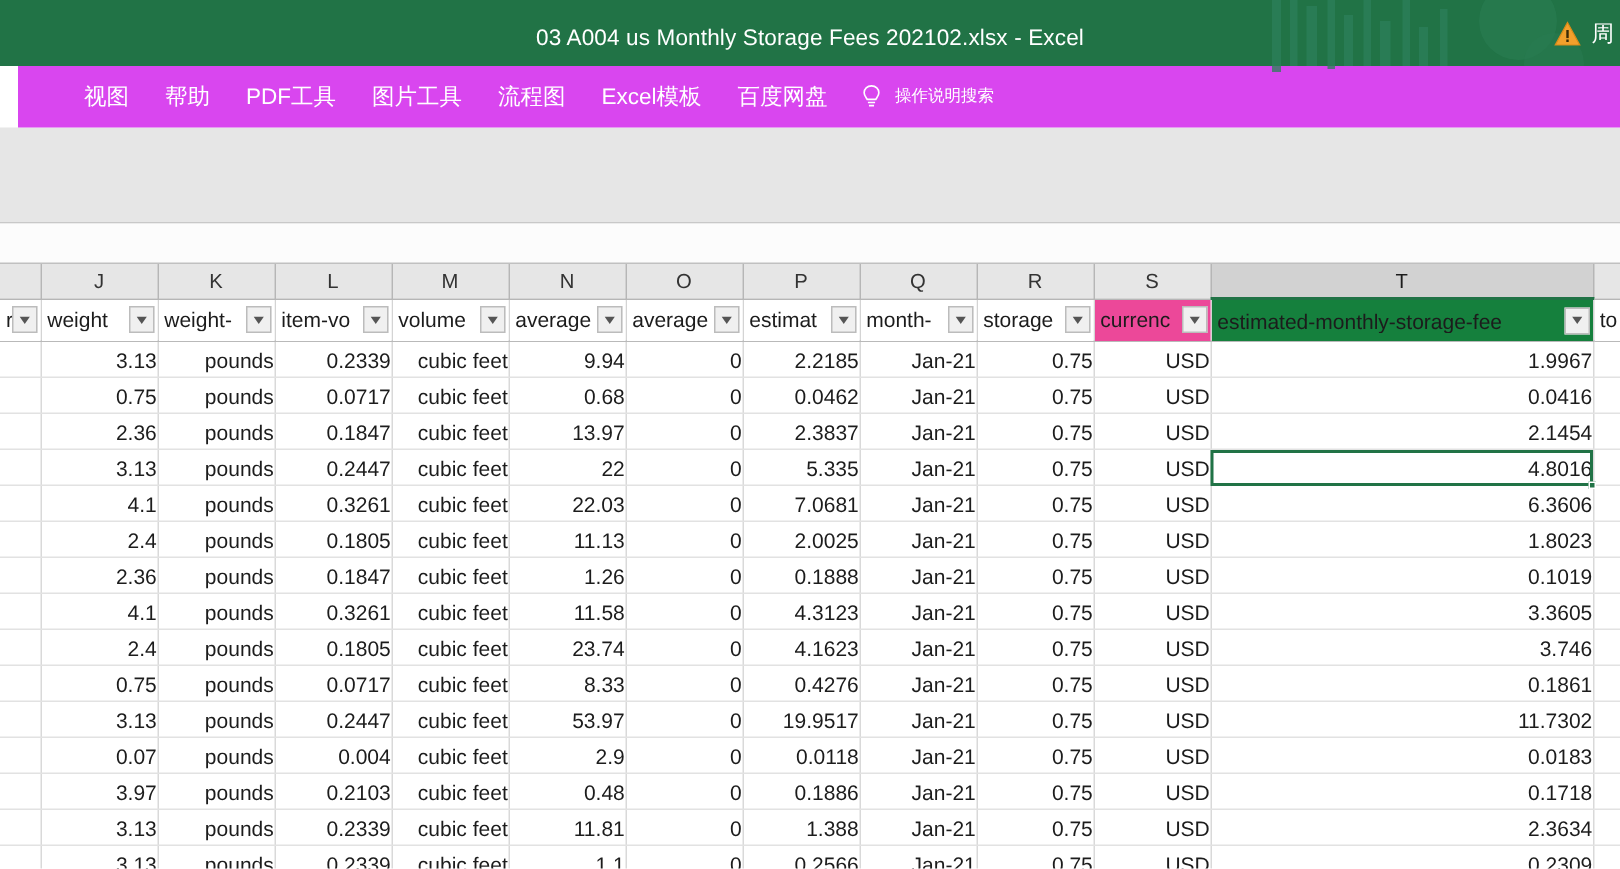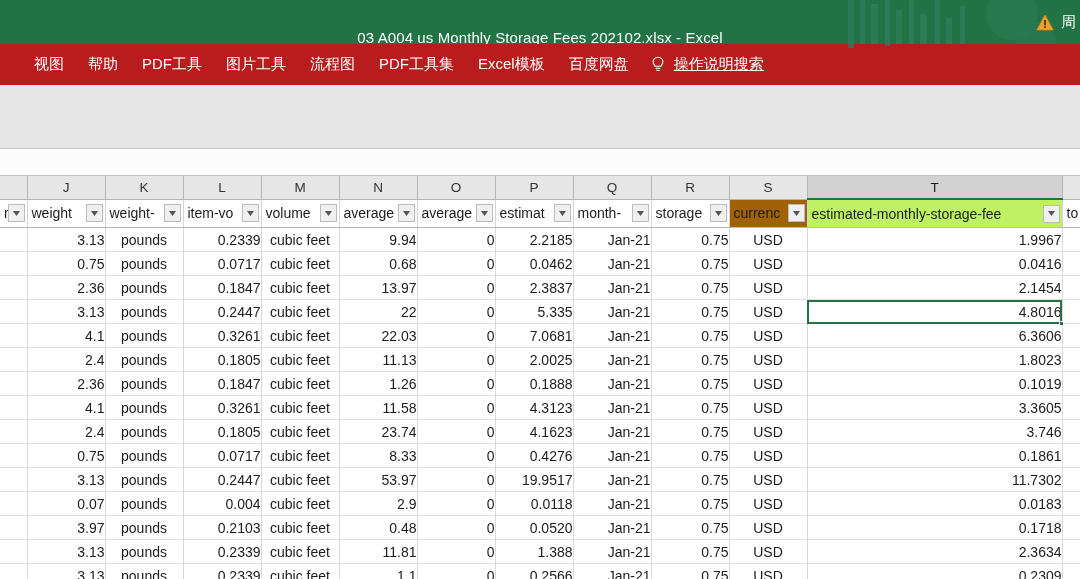--- a/index.html
+++ b/index.html
@@ -17,59 +17,60 @@
     height: 44px;
     background: #217346;
     color: #ffffff;
     overflow: hidden;
   }
   .titlebar .deco {
     position: absolute; top: 0; right: 0; width: 240px; height: 44px;
     overflow: hidden; opacity: 0.9;
   }
   .titlebar .title {
-    position: absolute; left: 0; right: 0; top: 16px;
+    position: absolute; left: 0; right: 0; top: 4px;
     height: 44px; line-height: 44px;
     text-align: center;
     font-size: 15px;
     letter-spacing: .1px;
     white-space: nowrap;
   }
   .titlebar .warn-wrap {
     position: absolute; right: 4px; top: 0; height: 44px;
     display: flex; align-items: center; gap: 7px;
     font-size: 15px;
   }
   .warn-icon { display:block; width: 18px; height: 17px; }
 
   
   .tabsbar {
     position: relative;
     height: 41px;
-    background: #b91c1c;
+    background: #d946ef;
     color: #ffffff;
     display: flex;
     align-items: center;
-    padding-left: 22px;
+    padding-left: 32px;
     overflow: hidden;
+    margin-left: 12px;
   }
   .tabsbar .deco2 {
     position: absolute; top: -44px; right: 0; width: 240px; height: 85px;
     overflow: hidden; opacity: 0.9; pointer-events: none;
   }
   .tab {
     font-size: 15px;
     color: #ffffff;
     padding: 4px 12px;
     white-space: nowrap;
     cursor: default;
   }
   .tellme {
-    display: flex; align-items: center; gap: 9px;
-    margin-left: 10px; font-size: 15px; white-space: nowrap; text-decoration: underline;
+    display: flex; align-items: flex-start; gap: 9px;
+    margin-left: 10px; font-size: 11px; white-space: nowrap;
   }
   .bulb { display:block; width: 14px; height: 18px; }
 
   
   .ribbon {
     height: 63px;
     background: #e6e6e6;
     border-bottom: 1px solid #c8c8c8;
   }
   
@@ -112,22 +113,22 @@
   tr.fieldhead td {
     height: 27px;
     border-right: 1px solid #d4d4d4;
     border-bottom: 1px solid #b9b9b9;
     background: #ffffff;
     vertical-align: middle;
     position: relative;
     overflow: hidden;
     white-space: nowrap;
   }
-  tr.fieldhead td.hl { background: #a16207; }
-  tr.fieldhead td.tcol { background: #bef264; margin-top: 18px; }
+  tr.fieldhead td.hl { background: #ec4899; }
+  tr.fieldhead td.tcol { background: #15803d; margin-top: 18px; }
   .fh-inner { display: flex; align-items: center; height: 27px; }
   .fh-text {
     flex: 1 1 auto;
     padding-left: 4px;
     overflow: hidden;
     white-space: nowrap;
     font-size: 14px;
     color: #1c1c1c;
   }
   .filter-btn {
@@ -146,21 +147,21 @@
     height: 23px;
     border-right: 1px solid #d9d9d9;
     border-bottom: 1px solid #e2e2e2;
     background: #ffffff;
     vertical-align: middle;
     overflow: hidden;
     white-space: nowrap;
     font-size: 14px;
   }
   td.num { text-align: right; padding-right: 4px; }
-  td.txt { text-align: center; padding-left: 4px; }
+  td.txt { text-align: right; padding-left: 4px; }
   td.hl  { background: #dbe8f4; }
   td.tcol{ background: #fdeece; }
   td.rowhead { background: #ffffff; border-right: 1px solid #d9d9d9; }
 
   
   .selbox {
     position: absolute;
     border: 2px solid #217346;
     box-sizing: border-box;
     pointer-events: none;
@@ -222,21 +223,20 @@
           <rect x="31" y="0" width="7" height="40"></rect>
           <rect x="45" y="0" width="5" height="46"></rect>
         </g>
       </svg>
     </div>
     <div class="tab">视图</div>
     <div class="tab">帮助</div>
     <div class="tab">PDF工具</div>
     <div class="tab">图片工具</div>
     <div class="tab">流程图</div>
-    <div class="tab">PDF工具集</div>
     <div class="tab">Excel模板</div>
     <div class="tab">百度网盘</div>
     <div class="tellme">
       <span>
         <svg class="bulb" viewBox="0 0 14 18">
           <path d="M7 1.2 C4.1 1.2 2.1 3.3 2.1 5.8 C2.1 7.7 3.3 8.9 4.1 10.2 L9.9 10.2 C10.7 8.9 11.9 7.7 11.9 5.8 C11.9 3.3 9.9 1.2 7 1.2 Z" fill="none" stroke="#ffffff" stroke-width="1.1"></path>
           <line x1="4.6" y1="12.3" x2="9.4" y2="12.3" stroke="#ffffff" stroke-width="1.1"></line>
           <line x1="5.3" y1="14.4" x2="8.7" y2="14.4" stroke="#ffffff" stroke-width="1.1"></line>
         </svg>
       </span>
@@ -594,21 +594,21 @@
             <td class="num"></td>
           </tr>
           <tr class="datarow">
             <td class="rowhead num"></td>
             <td class="num">3.97</td>
             <td class="txt">pounds</td>
             <td class="num">0.2103</td>
             <td class="txt">cubic feet</td>
             <td class="num">0.48</td>
             <td class="num">0</td>
-            <td class="num">0.0520</td>
+            <td class="num">0.1886</td>
             <td class="num">Jan-21</td>
             <td class="num">0.75</td>
             <td class="txt hl">USD</td>
             <td class="num tcol">0.1718</td>
             <td class="num"></td>
           </tr>
           <tr class="datarow">
             <td class="rowhead num"></td>
             <td class="num">3.13</td>
             <td class="txt">pounds</td>

